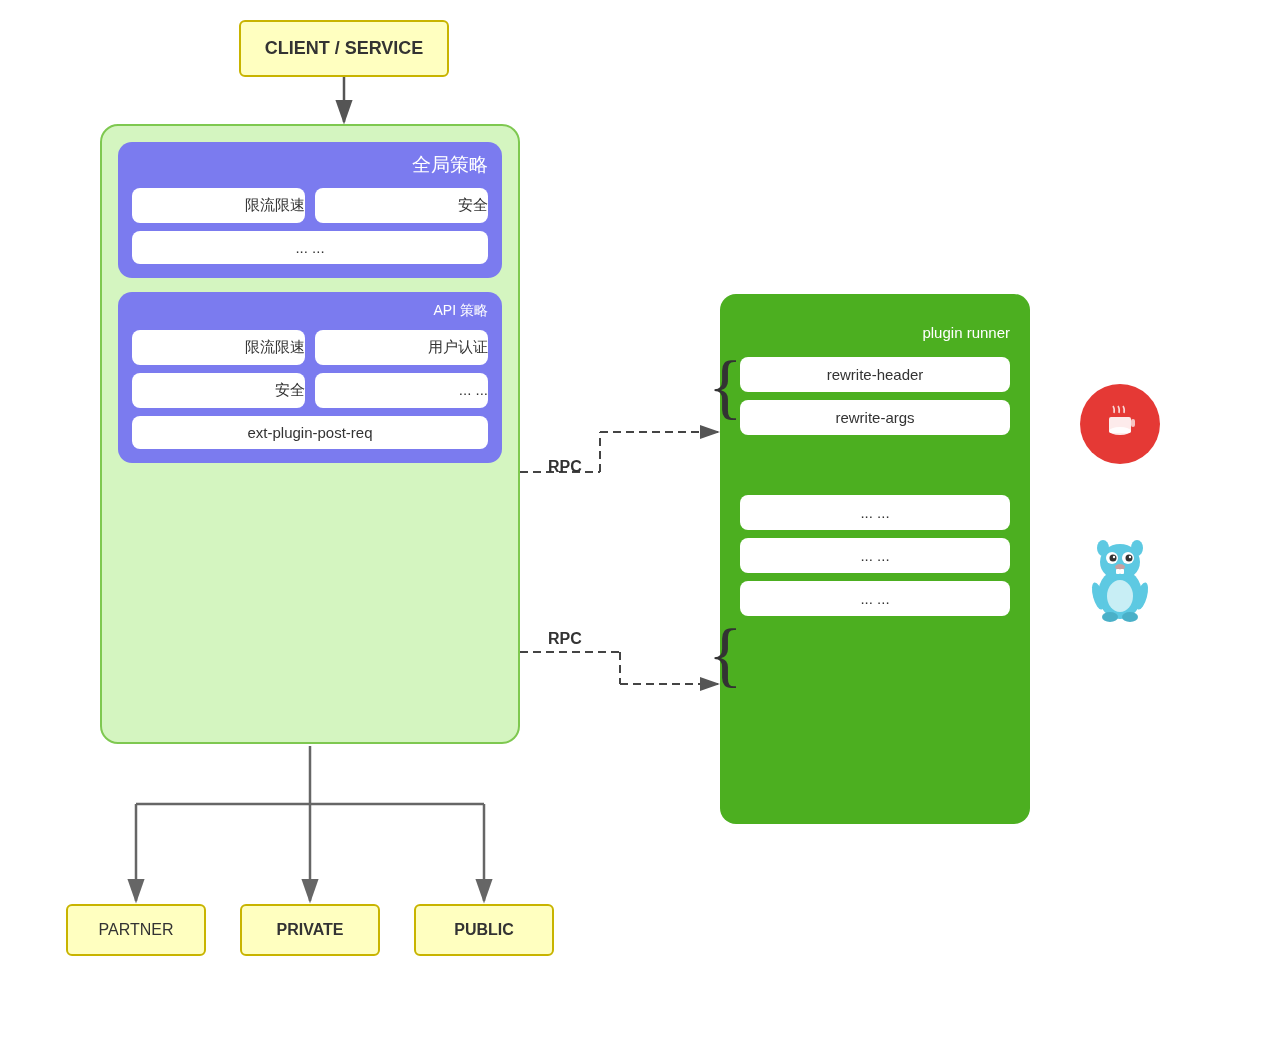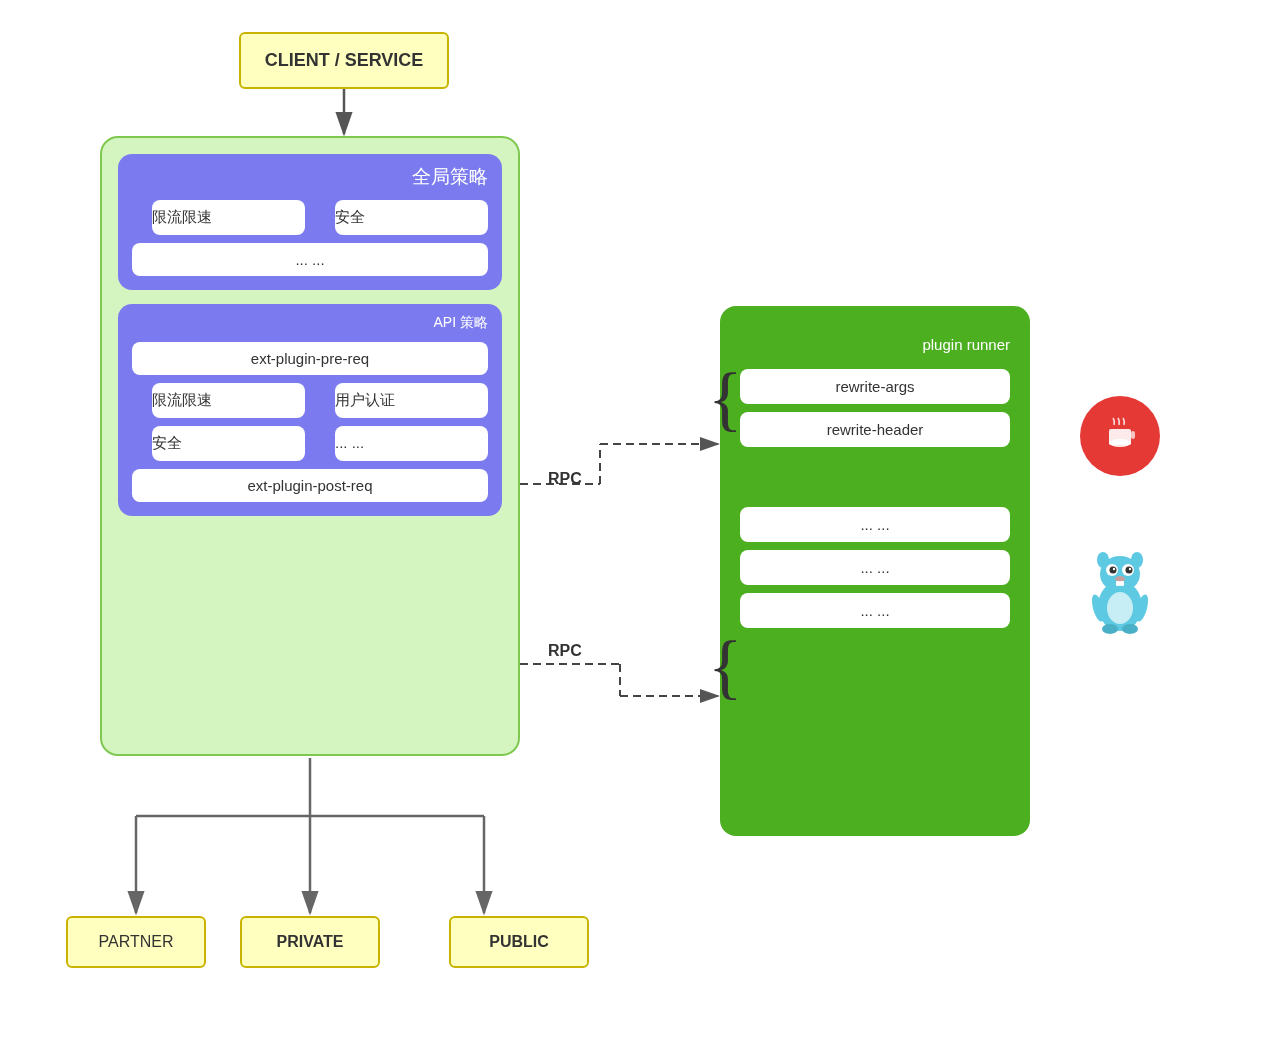--- a/index.html
+++ b/index.html
@@ -7,21 +7,21 @@
       background: #fff;
       font-family: -apple-system, BlinkMacSystemFont, 'Segoe UI', sans-serif;
       width: 1280px;
       height: 1055px;
       overflow: hidden;
       position: relative;
     }
 
     .diagram-container {
       position: absolute;
-      top: 16px; left: 0;
+      top: 4px; left: 0;
       width: 1280px;
       height: 862px;
     }
 
     
     .client-box {
       position: absolute;
       top: 16px;
       left: 239px;
       width: 210px;
@@ -66,25 +66,24 @@
     }
     .policy-row {
       display: flex;
       gap: 10px;
       margin-bottom: 8px;
     }
     .white-pill {
       background: #fff;
       border-radius: 8px;
       padding: 8px 0;
-      text-align: left;
+      text-align: right;
       font-size: 15px;
       color: #333;
       flex: 1;
-      margin-left: 20px;
     }
     .white-pill-full {
       background: #fff;
       border-radius: 8px;
       padding: 8px 0;
       text-align: center;
       font-size: 15px;
       color: #333;
       width: 100%;
       margin-bottom: 0;
@@ -155,21 +154,20 @@
       height: 52px;
       background: #ffffc0;
       border: 2px solid #c8b400;
       border-radius: 6px;
       display: flex;
       align-items: center;
       justify-content: center;
       font-size: 16px;
       font-weight: bold;
       color: #333;
-      margin-left: 35px;
     }
 
     
     .plugin-runner-box {
       position: absolute;
       top: 290px;
       left: 720px;
       width: 310px;
       height: 530px;
       background: #4caf20;
@@ -304,21 +302,20 @@
       <div class="policy-row">
         <div class="white-pill">限流限速</div>
         <div class="white-pill">安全</div>
       </div>
       <div class="white-pill-full">... ...</div>
     </div>
 
 
     <div class="api-policy-box">
       <div class="api-policy-title">API 策略</div>
-      <div class="white-pill-full" style="margin-bottom:8px;">ext-plugin-pre-req</div>
       <div class="policy-row">
         <div class="white-pill">限流限速</div>
         <div class="white-pill">用户认证</div>
       </div>
       <div class="policy-row">
         <div class="white-pill">安全</div>
         <div class="white-pill">... ...</div>
       </div>
       <div class="white-pill-full" style="margin-top:8px;">ext-plugin-post-req</div>
     </div>
@@ -329,22 +326,22 @@
     <span>RPC</span>
   </div>
   <div class="rpc-label-bottom">
     <span>RPC</span>
   </div>
 
   <div class="plugin-runner-box">
     <div class="plugin-runner-title">plugin runner</div>
 
     <div class="plugin-section">
+      <div class="plugin-white-pill">rewrite-header</div>
       <div class="plugin-white-pill">rewrite-args</div>
-      <div class="plugin-white-pill">rewrite-header</div>
     </div>
 
     <div style="height: 40px;"></div>
 
     <div class="plugin-section">
       <div class="plugin-white-pill">... ...</div>
       <div class="plugin-white-pill">... ...</div>
       <div class="plugin-white-pill">... ...</div>
     </div>
   </div>

